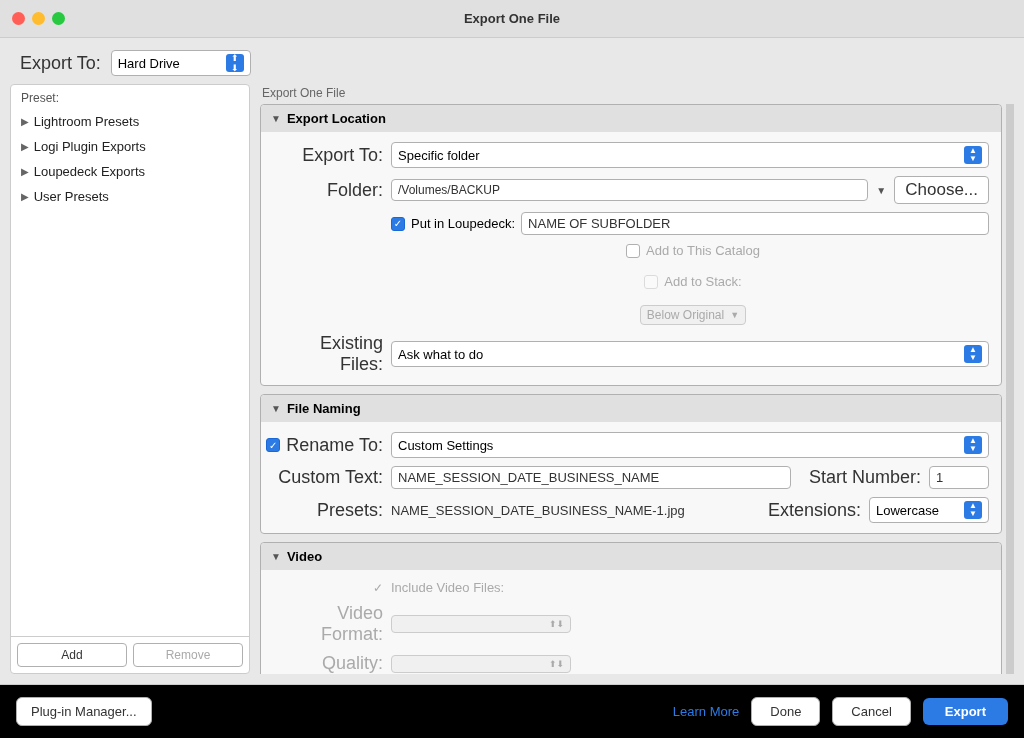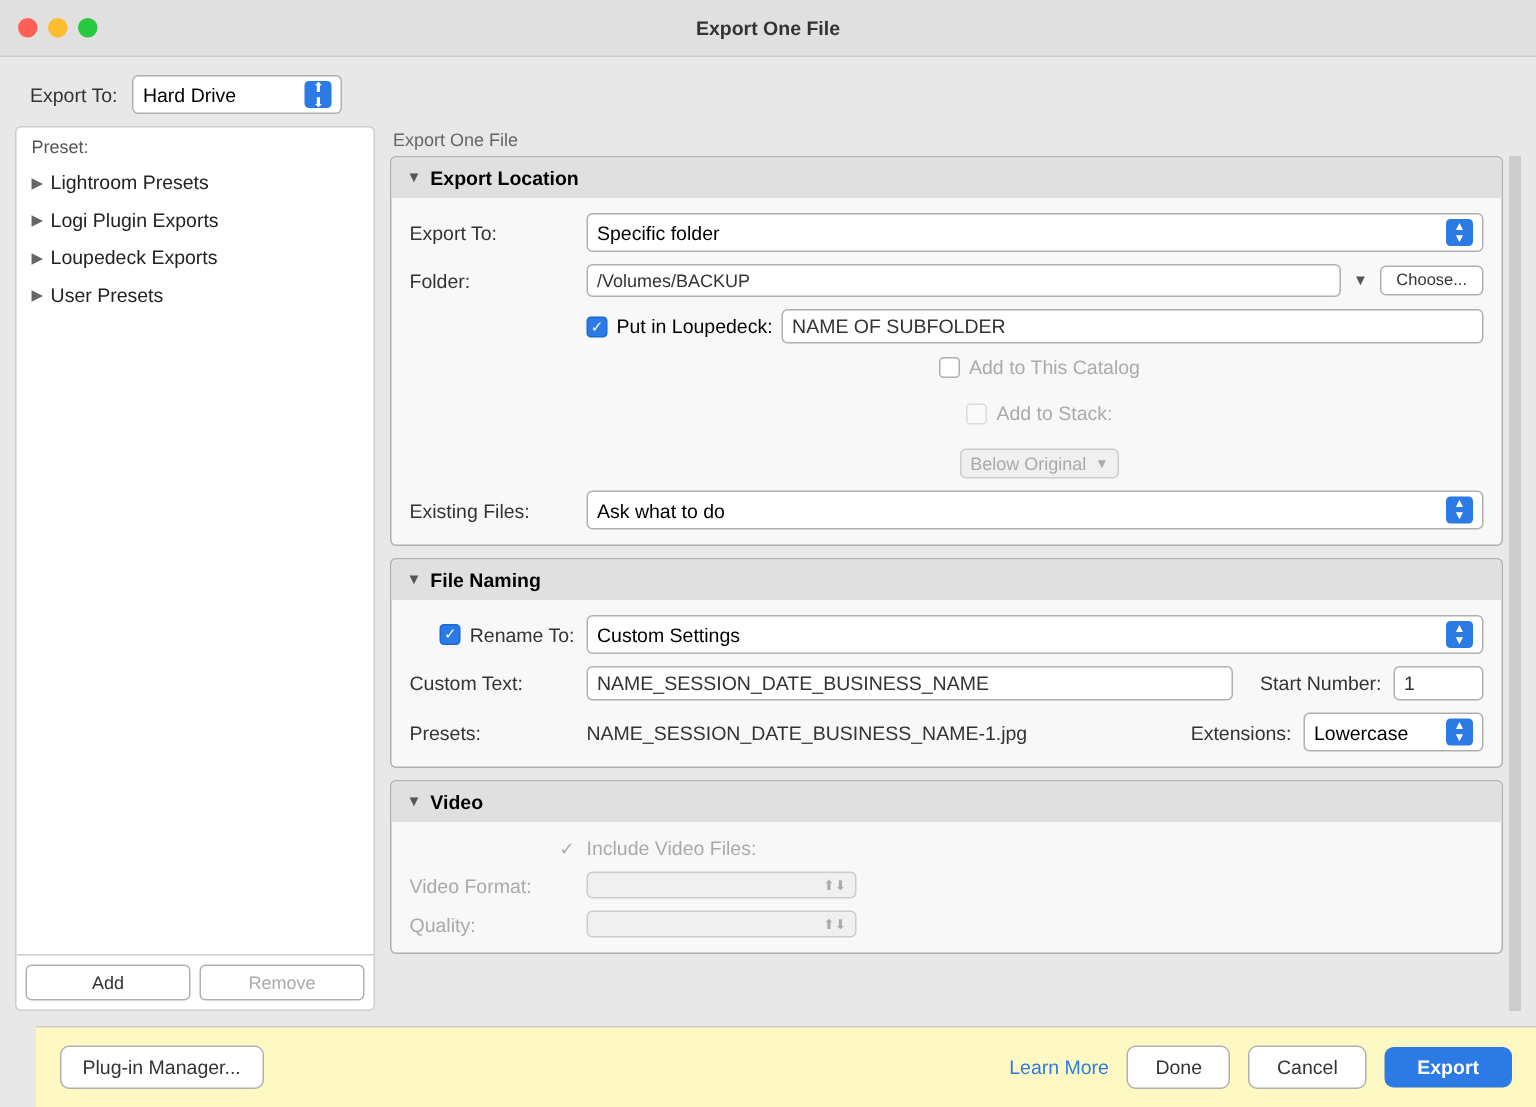--- a/index.html
+++ b/index.html
@@ -168,23 +168,23 @@
     }
     .triangle-icon { font-size: 10px; color: #555; }
 
     
     .form-row {
       display: flex;
       align-items: center;
       gap: 8px;
     }
     .form-label {
-      text-align: left;
-      color: #333;
-      font-size: 13px;
+      text-align: right;
+      color: #333;
+      font-size: 18px;
       flex-shrink: 0;
     }
 
     
     .styled-select {
       display: flex;
       align-items: center;
       background: white;
       border: 1px solid #b0b0b0;
       border-radius: 4px;
@@ -240,21 +240,21 @@
       justify-content: center;
       cursor: pointer;
       font-size: 10px;
       color: #555;
     }
     .choose-btn {
       background: white;
       border: 1px solid #b0b0b0;
       border-radius: 4px;
       padding: 3px 10px;
-      font-size: 11px;
+      font-size: 17px;
       cursor: pointer;
       color: #333;
     }
 
     
     .checkbox-row {
       display: flex;
       align-items: center;
       gap: 6px;
     }
@@ -332,24 +332,23 @@
       gap: 6px;
       min-width: 180px;
     }
     .video-select .arr { font-size: 9px; color: #aaa; margin-left: auto; }
 
     
     .bottom-bar {
       display: flex;
       align-items: center;
       padding: 12px 16px;
-      background: #fef9c3;
+      background: #000000;
       border-top: 1px solid #ccc;
       flex-shrink: 0;
-      margin-left: 24px;
     }
     .plugin-btn {
       background: white;
       border: 1px solid #b0b0b0;
       border-radius: 6px;
       padding: 6px 14px;
       font-size: 13px;
       cursor: pointer;
       color: #333;
     }

